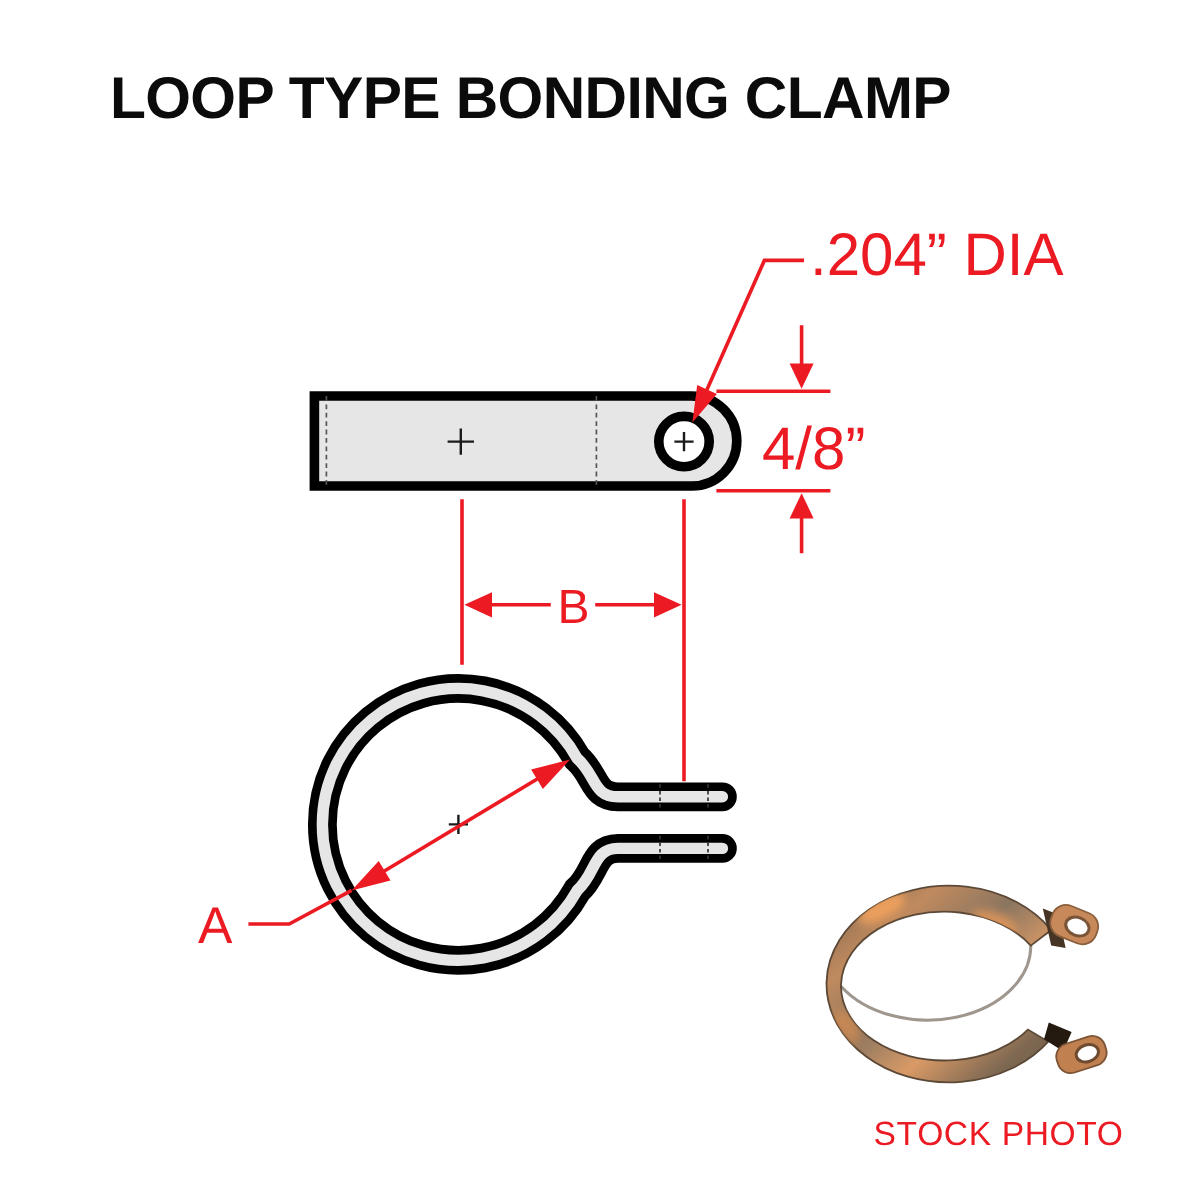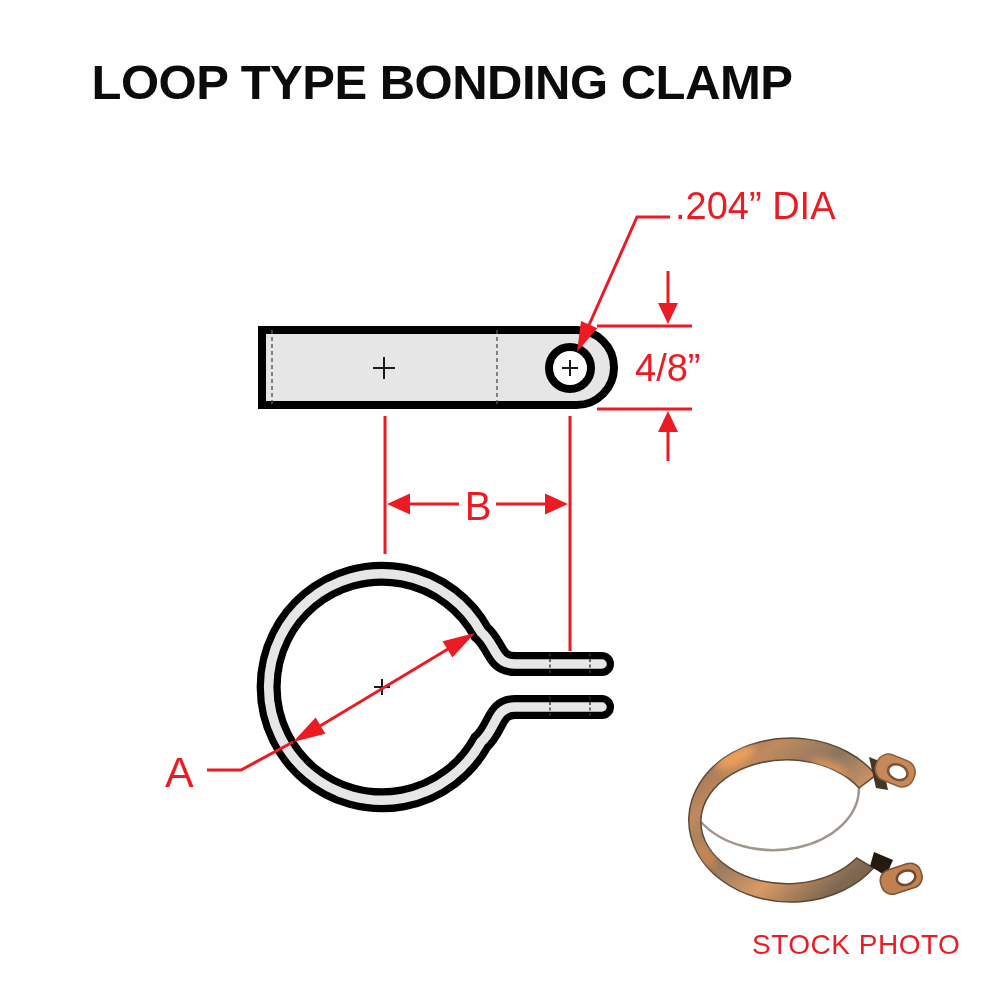--- a/index.html
+++ b/index.html
@@ -16,27 +16,27 @@
   }
   .page-title{
     position:absolute;left:0;top:56px;width:834px;height:52px;
     line-height:52px;text-align:center;
     font-size:49px;font-weight:bold;letter-spacing:-0.5px;color:#0b0b0b;
     white-space:nowrap;
     margin-left:25px;
   }
   .dim-label{
     position:absolute;color:var(--accent-red);
-    font-size:38px;line-height:1.0;white-space:nowrap;
+    font-size:50px;line-height:1.0;white-space:nowrap;
   }
   .lbl-hole{left:675px;top:187px;}
   .lbl-width{left:635px;top:349px;}
   .lbl-b{left:460px;top:486px;width:36px;text-align:center;font-size:40px;}
   .lbl-a{left:165px;top:751px;font-size:43px;}
-  .lbl-caption{left:752px;top:931px;font-size:28px;letter-spacing:0.5px;}
+  .lbl-caption{left:728px;top:931px;font-size:28px;letter-spacing:0.5px;}
   svg{position:absolute;left:0;top:0;}
   .part{fill:var(--part-fill);stroke:var(--outline);stroke-width:8;}
   .blk24{fill:none;stroke:var(--outline);stroke-width:24;stroke-linecap:round;}
   .gry9{fill:none;stroke:var(--part-fill);stroke-width:9.5;stroke-linecap:round;}
   .bend{stroke:#555;stroke-width:1.4;stroke-dasharray:4 3;fill:none;}
   .bend2{stroke:#333;stroke-width:1.4;stroke-dasharray:3 2.5;fill:none;}
   .plus{stroke:#1a1a1a;stroke-width:2;fill:none;}
   .redln{stroke:var(--accent-red);stroke-width:3;fill:none;}
   .redfill{fill:var(--accent-red);stroke:none;}
 </style>

